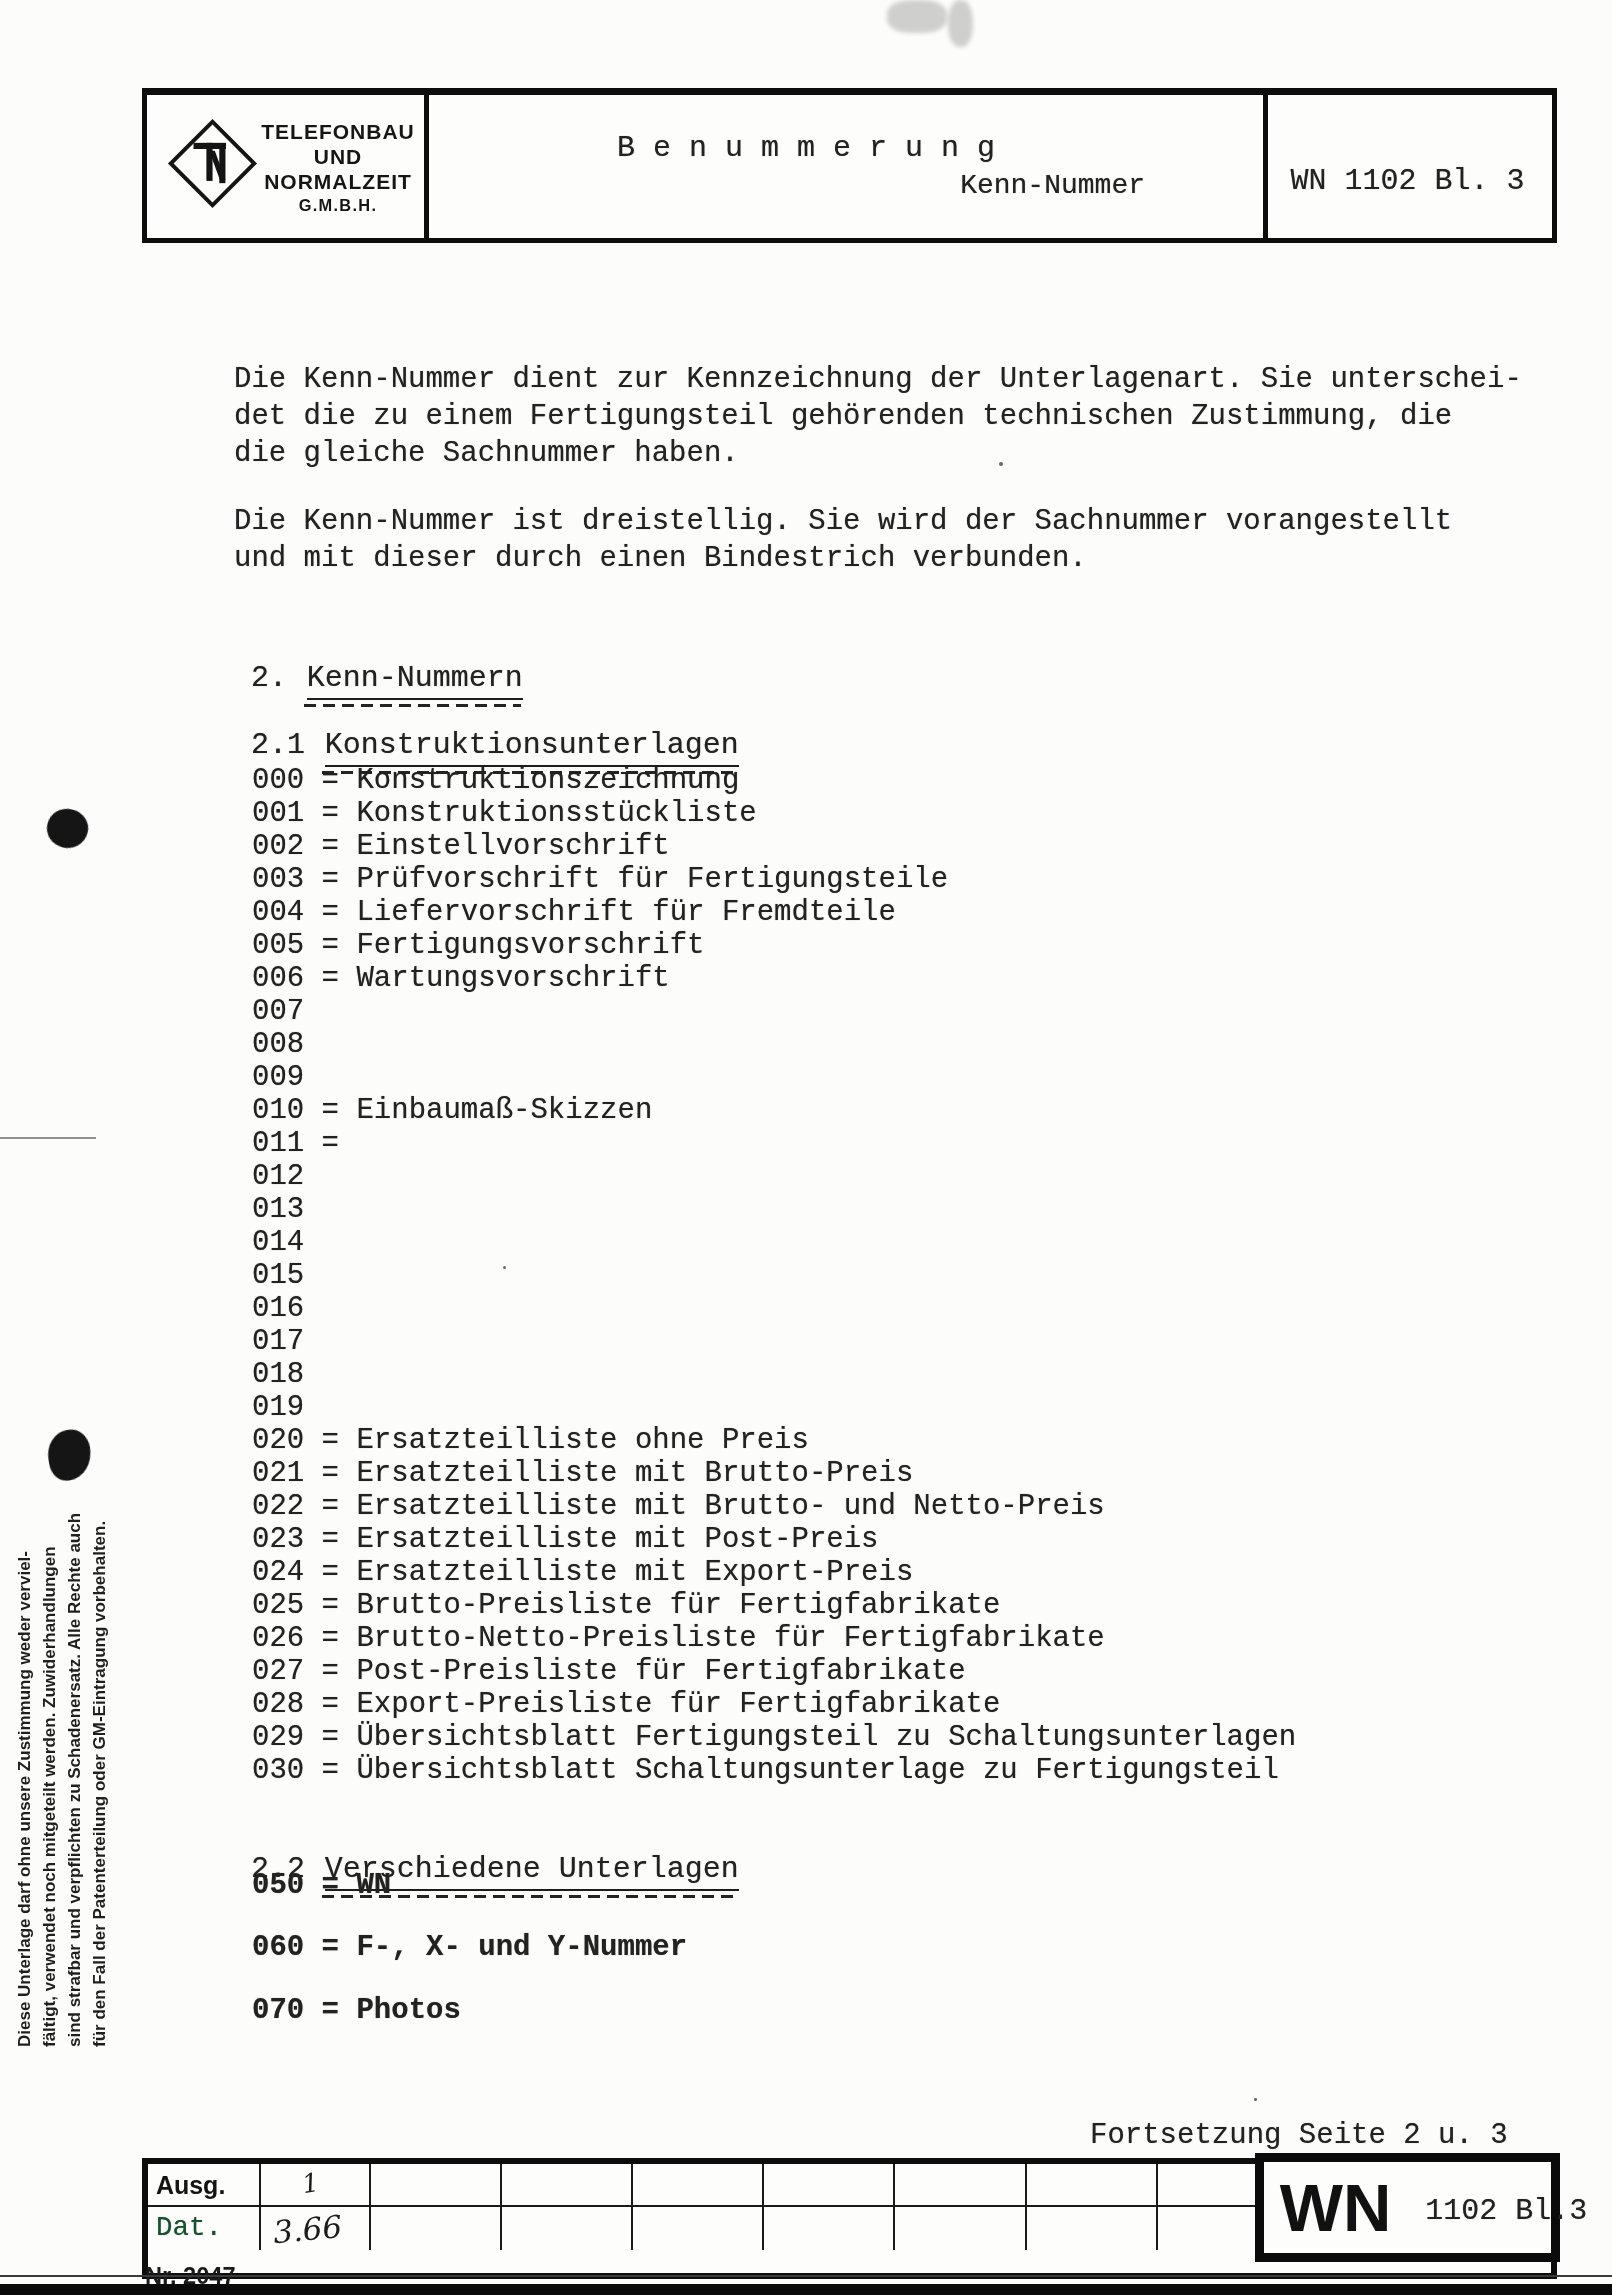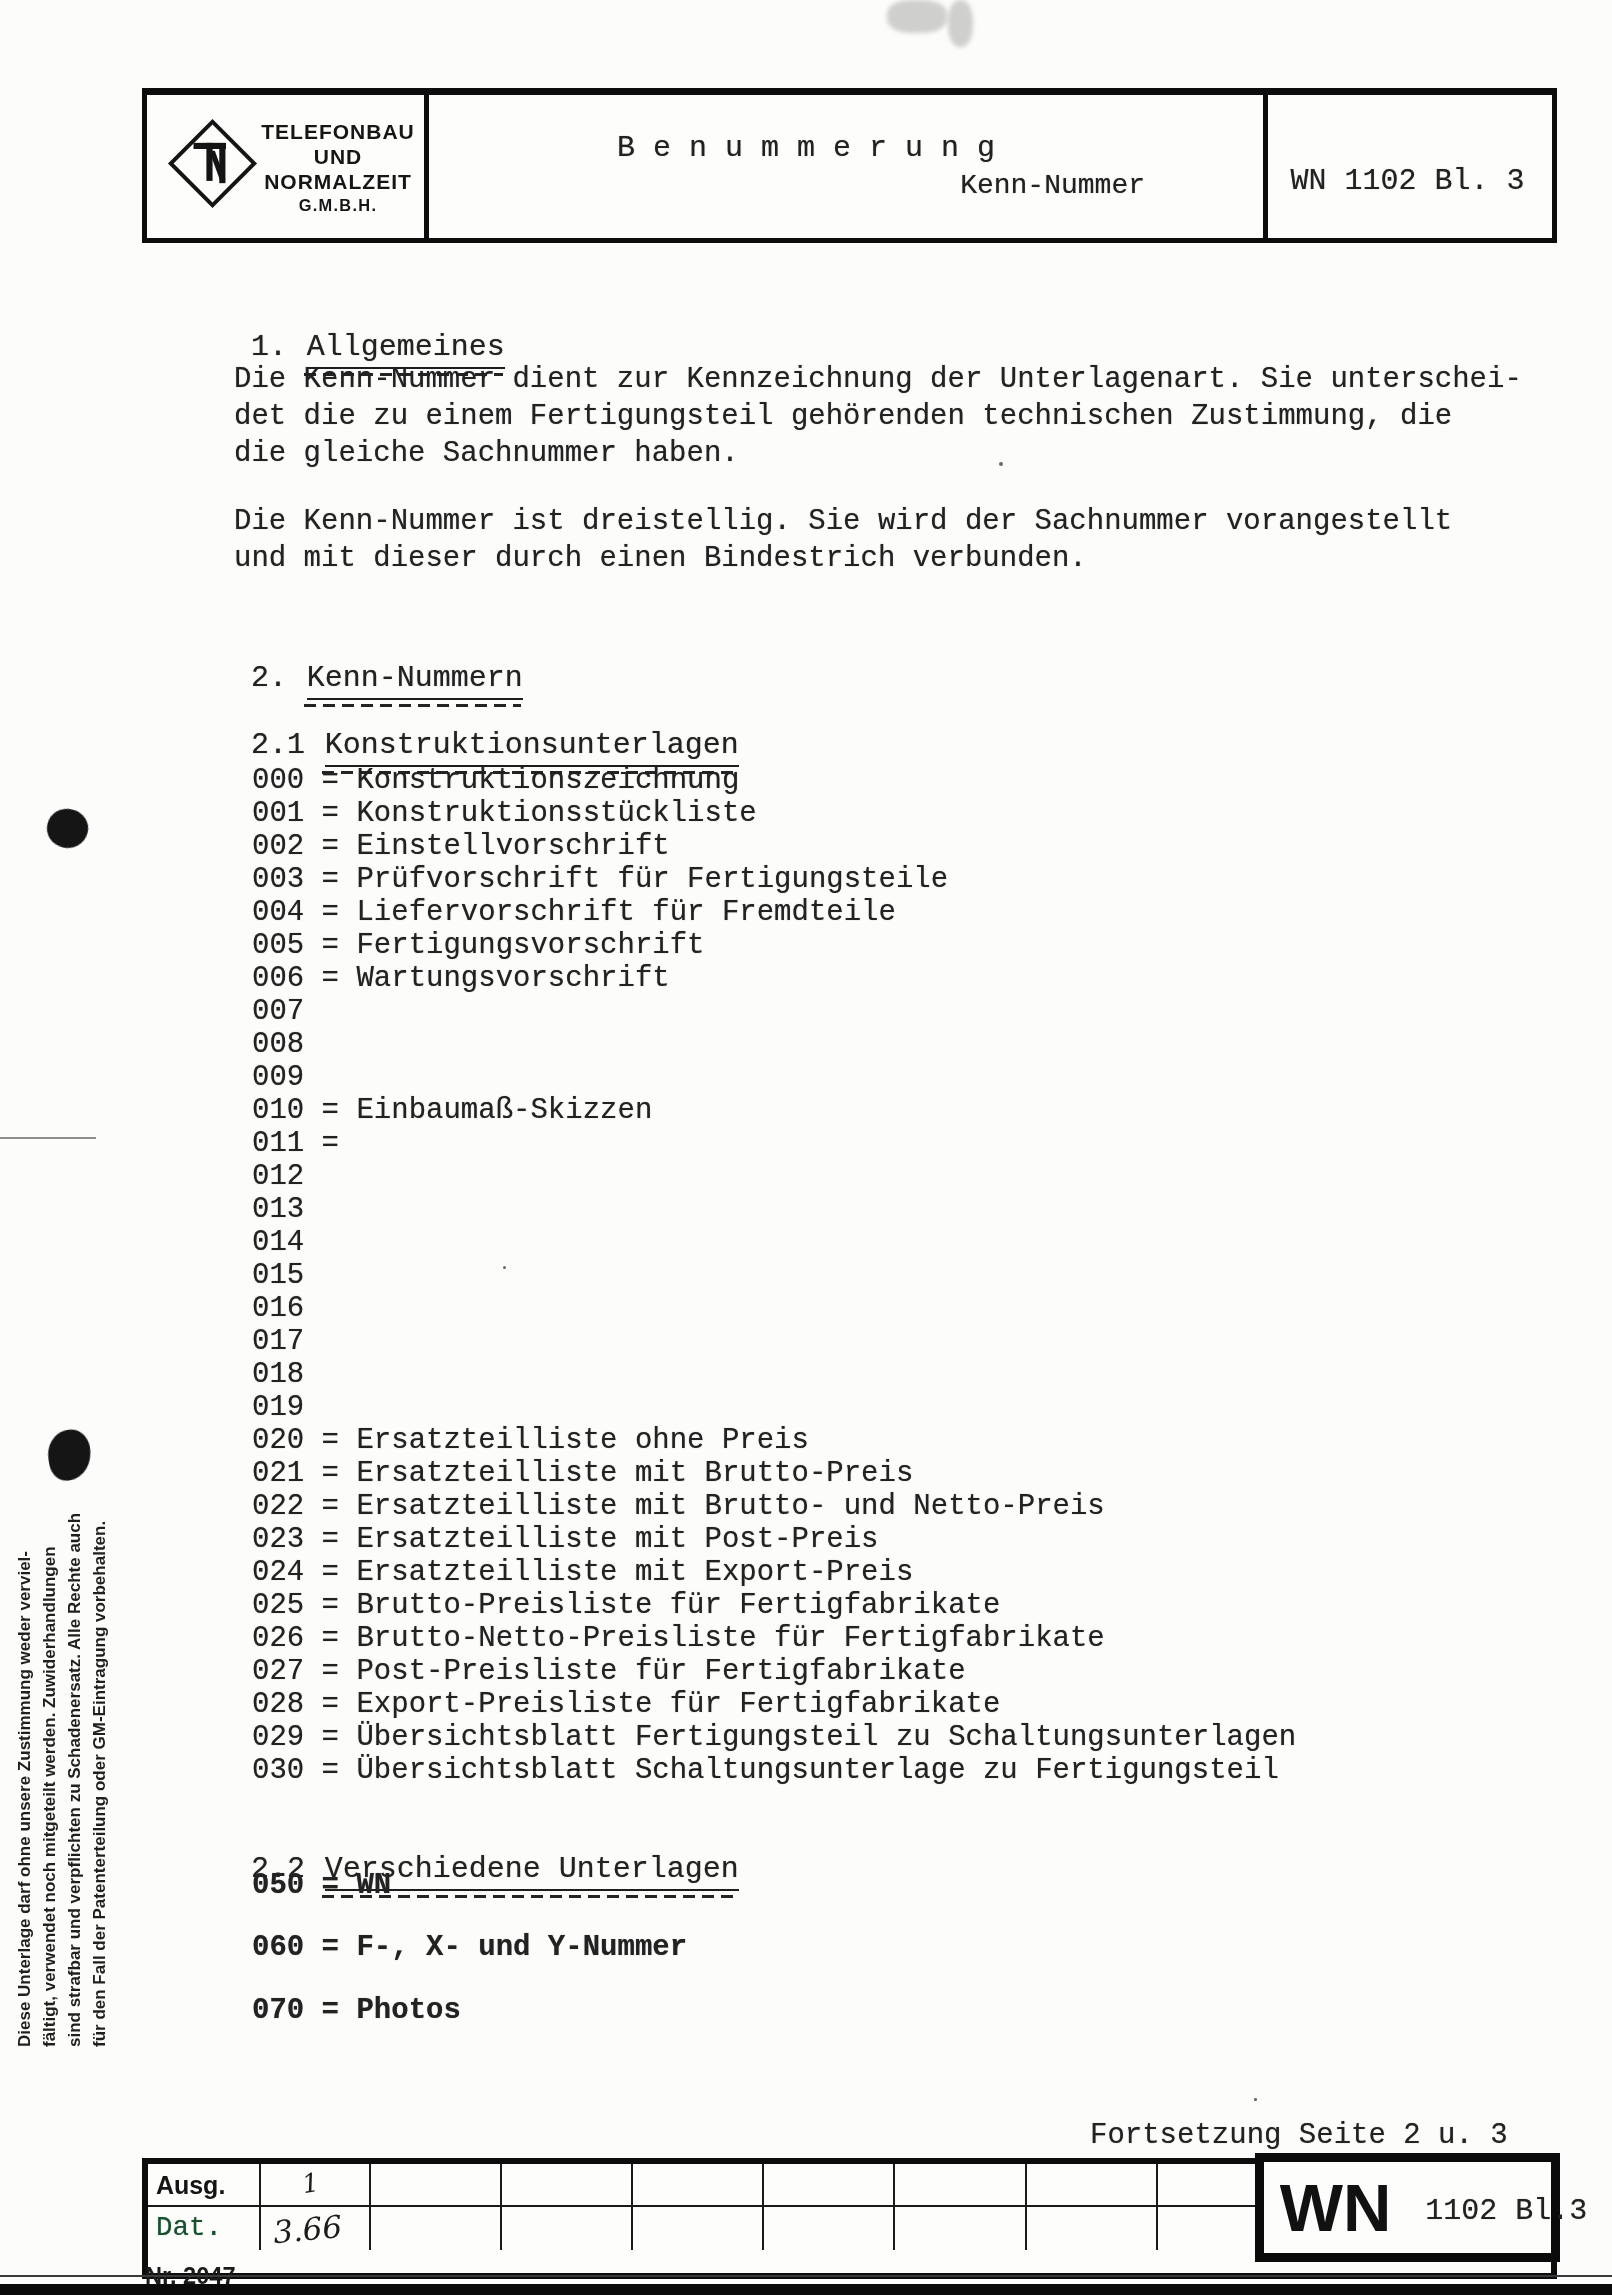--- a/index.html
+++ b/index.html
@@ -142,23 +142,20 @@
   <div class="logo-text">
     <div class="logo-line">TELEFONBAU</div>
     <div class="logo-line">UND</div>
     <div class="logo-line">NORMALZEIT</div>
     <div class="logo-line small">G.M.B.H.</div>
   </div>
   <div class="tw head-title" style="font-size:30px;padding-left:21px;">B e n u m m e r u n g</div>
   <div class="tw head-sub">Kenn-Nummer</div>
   <div class="tw head-doc" style="font-size:30px;">WN 1102 Bl. 3</div>
 
-  <div class="tw heading" style="left:179px;top:296px;">
-    <span class="hnum">1.</span><span class="htitle">Allgemeines</span>
-  </div>
   <div class="tw para abs" style="left:234px;top:361px;"><div class="tline">Die Kenn-Nummer dient zur Kennzeichnung der Unterlagenart. Sie unterschei-</div><div class="tline">det die zu einem Fertigungsteil gehörenden technischen Zustimmung, die</div><div class="tline">die gleiche Sachnummer haben.</div></div>
   <div class="tw para abs" style="left:234px;top:503px;"><div class="tline">Die Kenn-Nummer ist dreistellig. Sie wird der Sachnummer vorangestellt</div><div class="tline">und mit dieser durch einen Bindestrich verbunden.</div></div>
 
   <div class="tw heading" style="left:179px;top:627px;">
     <span class="hnum">2.</span><span class="htitle">Kenn-Nummern</span>
   </div>
 
   <div class="tw heading" style="left:179px;top:694px;">
     <span class="hnum">2.1</span><span class="htitle">Konstruktionsunterlagen</span>
   </div>

